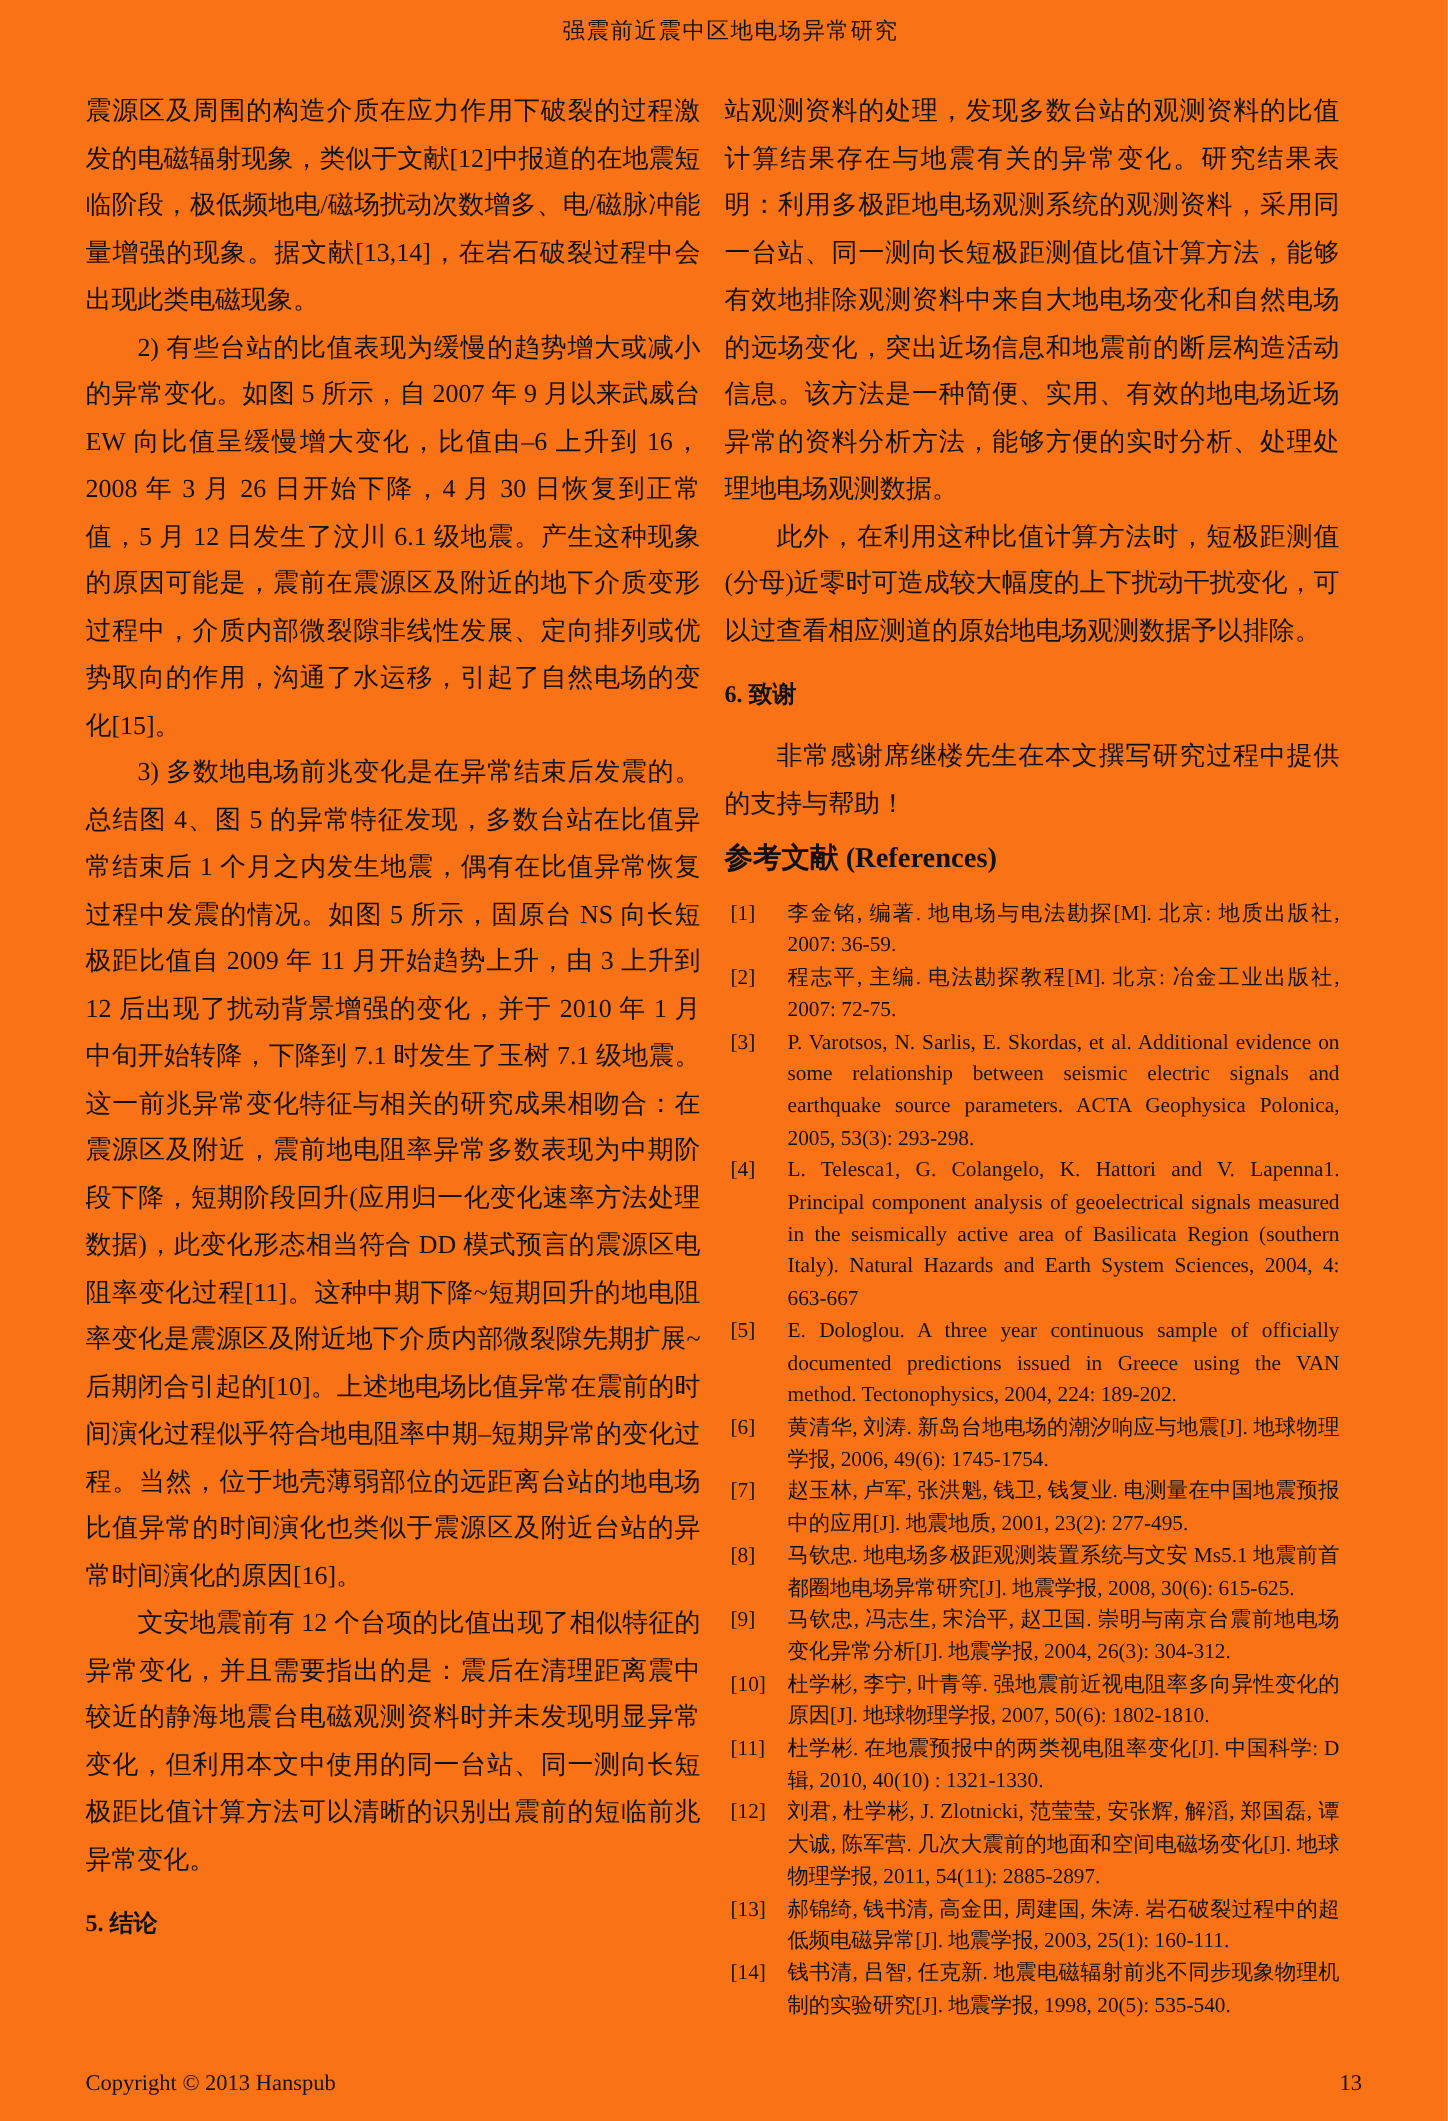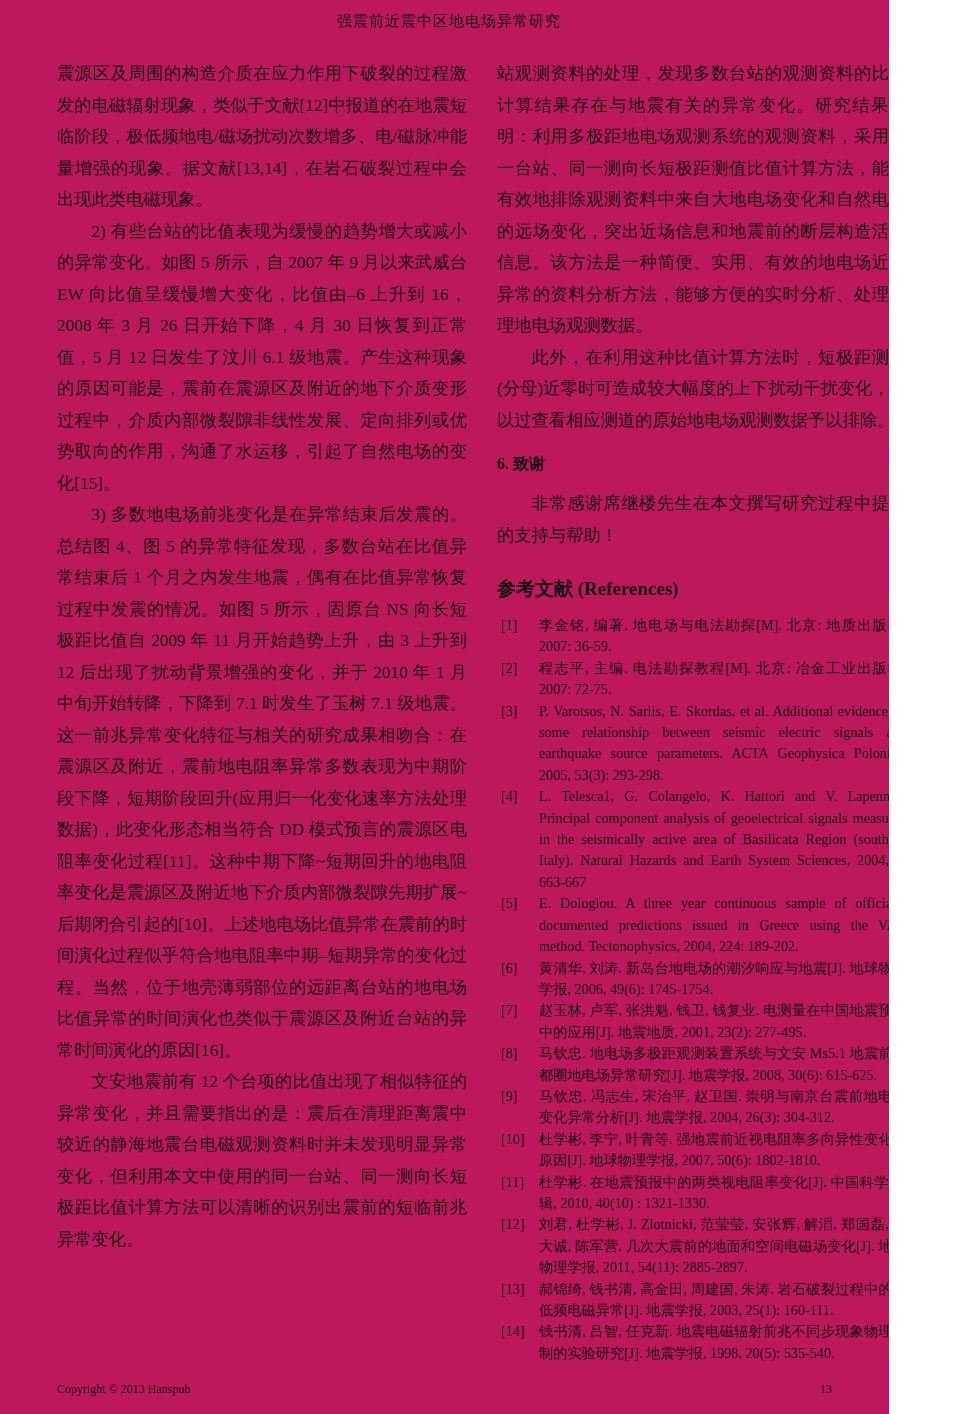--- a/index.html
+++ b/index.html
@@ -5,56 +5,56 @@
   * { box-sizing: border-box; }
   html, body { margin: 0; padding: 0; }
   body {
     width: 965px; height: 1414px;
     background: #ffffff;
     color: #111;
     font-family: "Liberation Serif", "DejaVu Serif", serif;
   }
   .page {
     position: relative;
-    width: 889px; height: 1414px;
+    width: 965px; height: 1414px;
     padding: 10px 48px 0 57px;
     overflow: hidden;
-    background: #be185d;
+    background: #f97316;
   }
   .running-head {
     text-align: center;
     font-size: 15px;
     line-height: 22px;
     margin-bottom: 26px;
     letter-spacing: 1px;
   }
   .columns {
     display: flex;
-    gap: 30px;
+    gap: 16px;
   }
   .col {
     width: 410px;
     flex: 0 0 410px;
     text-align: justify;
     font-size: 17.3px;
     line-height: 31.5px;
   }
   .col p { margin: 0; }
   .col p.indent { text-indent: 2em; }
   h2.sec {
     font-size: 16px;
     line-height: 28px;
     font-weight: bold;
     margin: 14px 0 10px 0;
   }
   h2.refs-h {
     font-size: 19px;
     line-height: 28px;
     font-weight: bold;
-    margin: 24px 0 12px 0;
+    margin: 8px 0 12px 0;
   }
   ol.refs {
     list-style: none;
     margin: 0;
     padding: 0;
     font-size: 14.2px;
     line-height: 21.4px;
     text-align: justify;
   }
   ol.refs li {
@@ -65,38 +65,39 @@
   ol.refs li .ref-label {
     position: absolute;
     left: 4px;
     top: 0;
   }
   .footer {
     position: absolute;
     left: 57px; right: 57px; bottom: 14px;
     display: flex;
     justify-content: space-between;
-    font-size: 12px;
+    font-size: 15px;
     line-height: 22px;
   }
 </style>
 </head>
 <body>
 
 <div class="page">
 
   <div class="running-head">强震前近震中区地电场异常研究</div>
 
   <div class="columns">
 
     <div class="col">
       <p>震源区及周围的构造介质在应力作用下破裂的过程激发的电磁辐射现象，类似于文献[12]中报道的在地震短临阶段，极低频地电/磁场扰动次数增多、电/磁脉冲能量增强的现象。据文献[13,14]，在岩石破裂过程中会出现此类电磁现象。</p>
       <p class="indent">2) 有些台站的比值表现为缓慢的趋势增大或减小的异常变化。如图 5 所示，自 2007 年 9 月以来武威台 EW 向比值呈缓慢增大变化，比值由–6 上升到 16，2008 年 3 月 26 日开始下降，4 月 30 日恢复到正常值，5 月 12 日发生了汶川 6.1 级地震。产生这种现象的原因可能是，震前在震源区及附近的地下介质变形过程中，介质内部微裂隙非线性发展、定向排列或优势取向的作用，沟通了水运移，引起了自然电场的变化[15]。</p>
       <p class="indent">3) 多数地电场前兆变化是在异常结束后发震的。总结图 4、图 5 的异常特征发现，多数台站在比值异常结束后 1 个月之内发生地震，偶有在比值异常恢复过程中发震的情况。如图 5 所示，固原台 NS 向长短极距比值自 2009 年 11 月开始趋势上升，由 3 上升到 12 后出现了扰动背景增强的变化，并于 2010 年 1 月中旬开始转降，下降到 7.1 时发生了玉树 7.1 级地震。这一前兆异常变化特征与相关的研究成果相吻合：在震源区及附近，震前地电阻率异常多数表现为中期阶段下降，短期阶段回升(应用归一化变化速率方法处理数据)，此变化形态相当符合 DD 模式预言的震源区电阻率变化过程[11]。这种中期下降~短期回升的地电阻率变化是震源区及附近地下介质内部微裂隙先期扩展~后期闭合引起的[10]。上述地电场比值异常在震前的时间演化过程似乎符合地电阻率中期–短期异常的变化过程。当然，位于地壳薄弱部位的远距离台站的地电场比值异常的时间演化也类似于震源区及附近台站的异常时间演化的原因[16]。</p>
       <p class="indent">文安地震前有 12 个台项的比值出现了相似特征的异常变化，并且需要指出的是：震后在清理距离震中较近的静海地震台电磁观测资料时并未发现明显异常变化，但利用本文中使用的同一台站、同一测向长短极距比值计算方法可以清晰的识别出震前的短临前兆异常变化。</p>
+      <h2 class="sec">5. 结论</h2>
     </div>
 
     <div class="col">
       <p>站观测资料的处理，发现多数台站的观测资料的比值计算结果存在与地震有关的异常变化。研究结果表明：利用多极距地电场观测系统的观测资料，采用同一台站、同一测向长短极距测值比值计算方法，能够有效地排除观测资料中来自大地电场变化和自然电场的远场变化，突出近场信息和地震前的断层构造活动信息。该方法是一种简便、实用、有效的地电场近场异常的资料分析方法，能够方便的实时分析、处理处理地电场观测数据。</p>
       <p class="indent">此外，在利用这种比值计算方法时，短极距测值(分母)近零时可造成较大幅度的上下扰动干扰变化，可以过查看相应测道的原始地电场观测数据予以排除。</p>
       <h2 class="sec">6. 致谢</h2>
       <p class="indent">非常感谢席继楼先生在本文撰写研究过程中提供的支持与帮助！</p>
       <h2 class="refs-h">参考文献  (References)</h2>
       <ol class="refs">
   <li class="ref">

